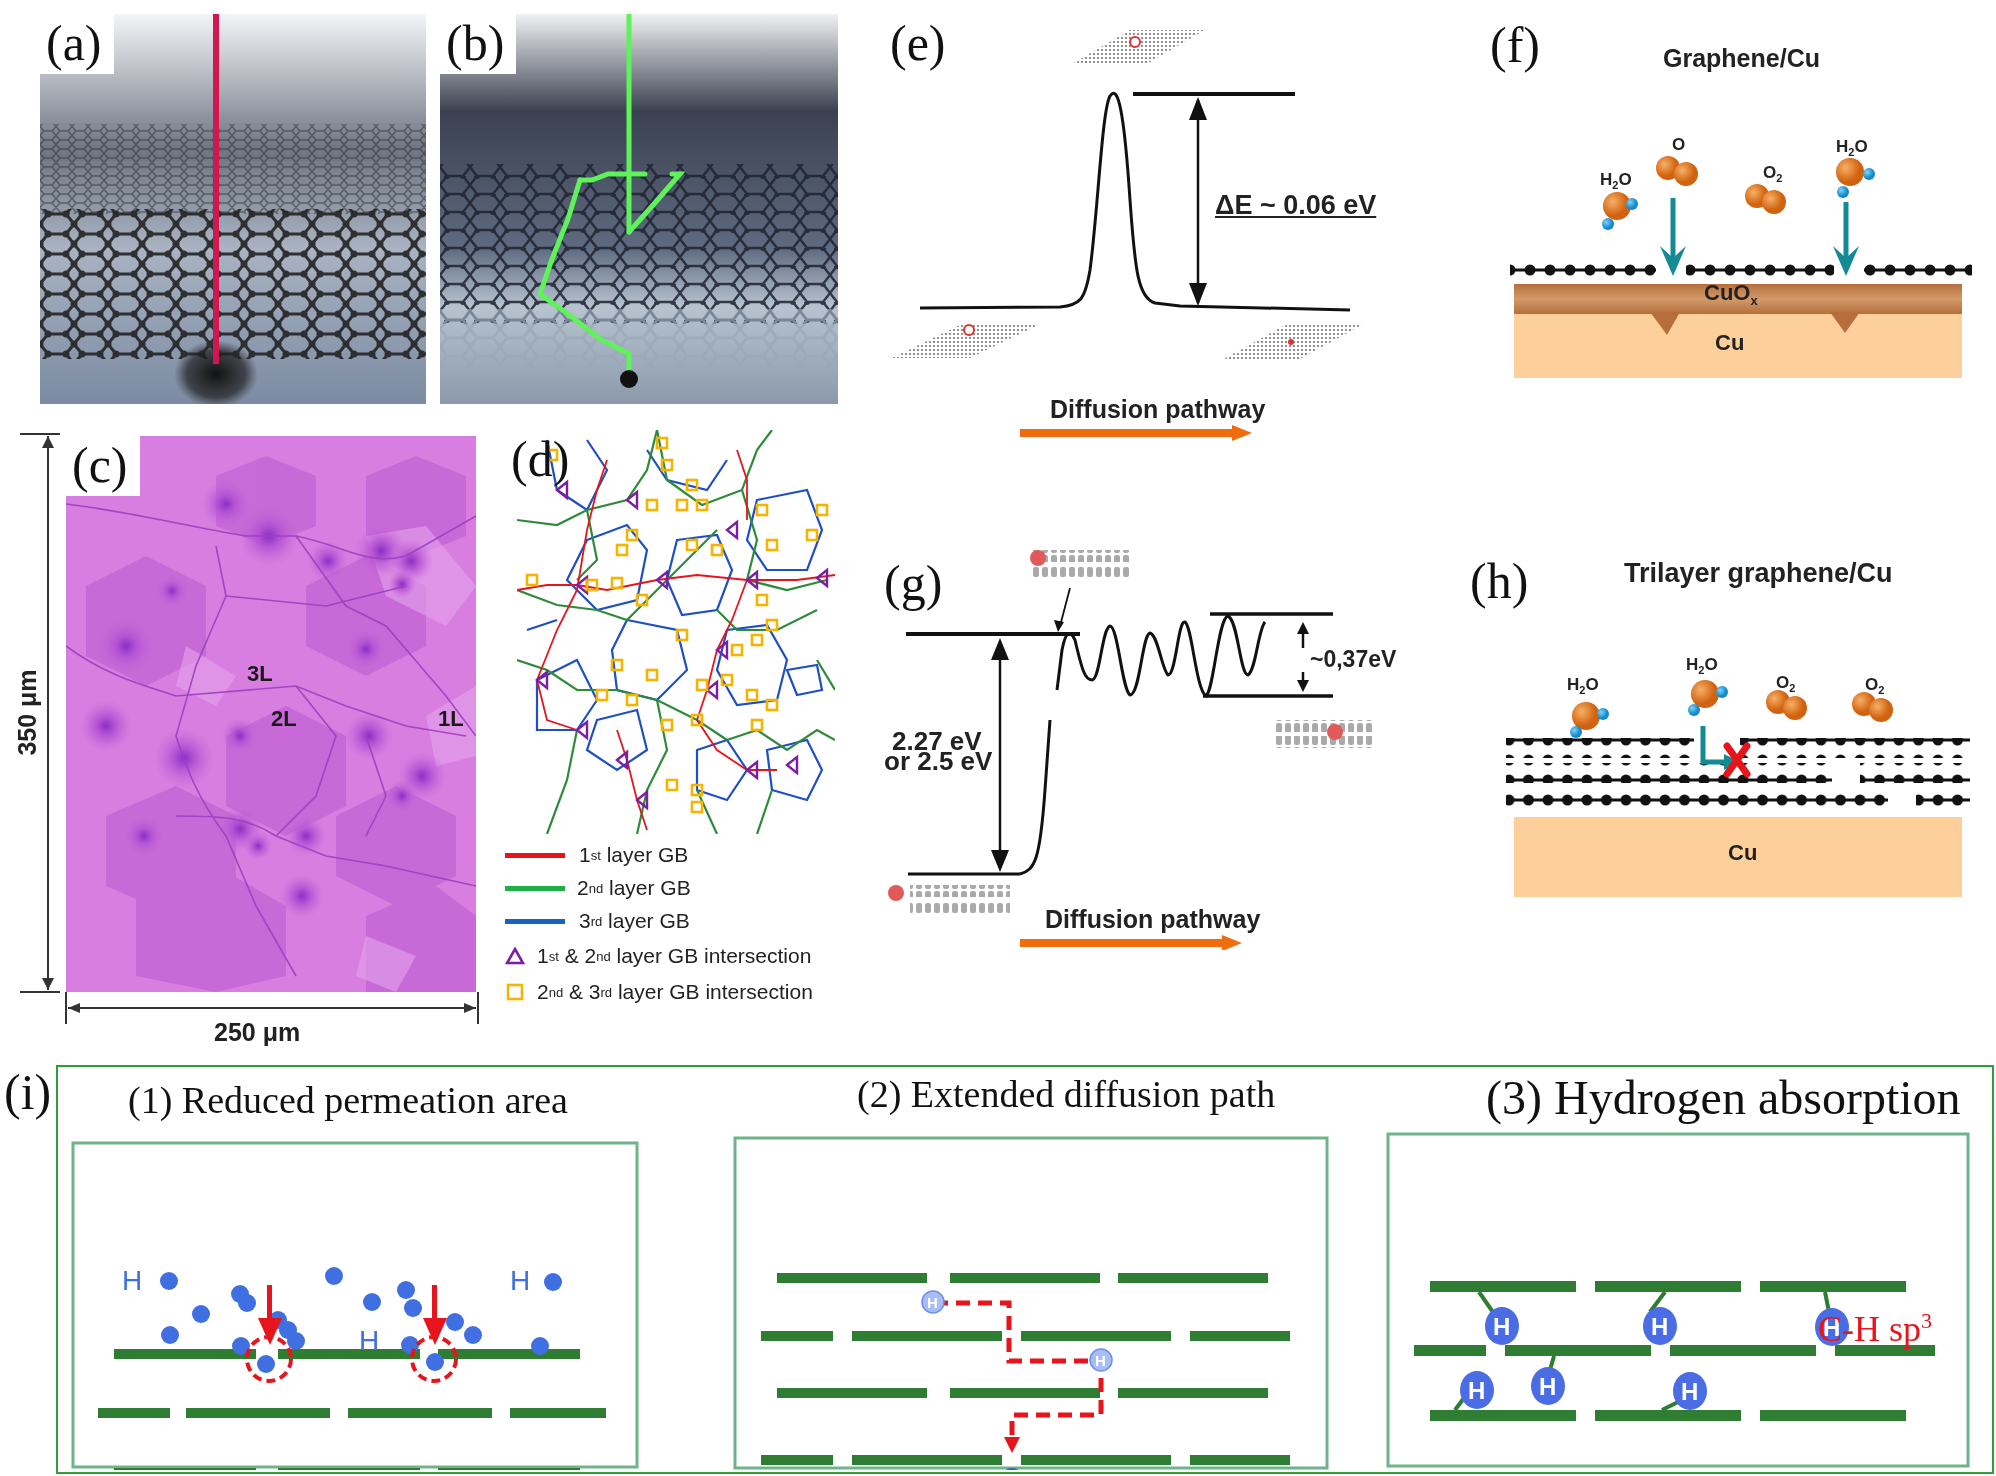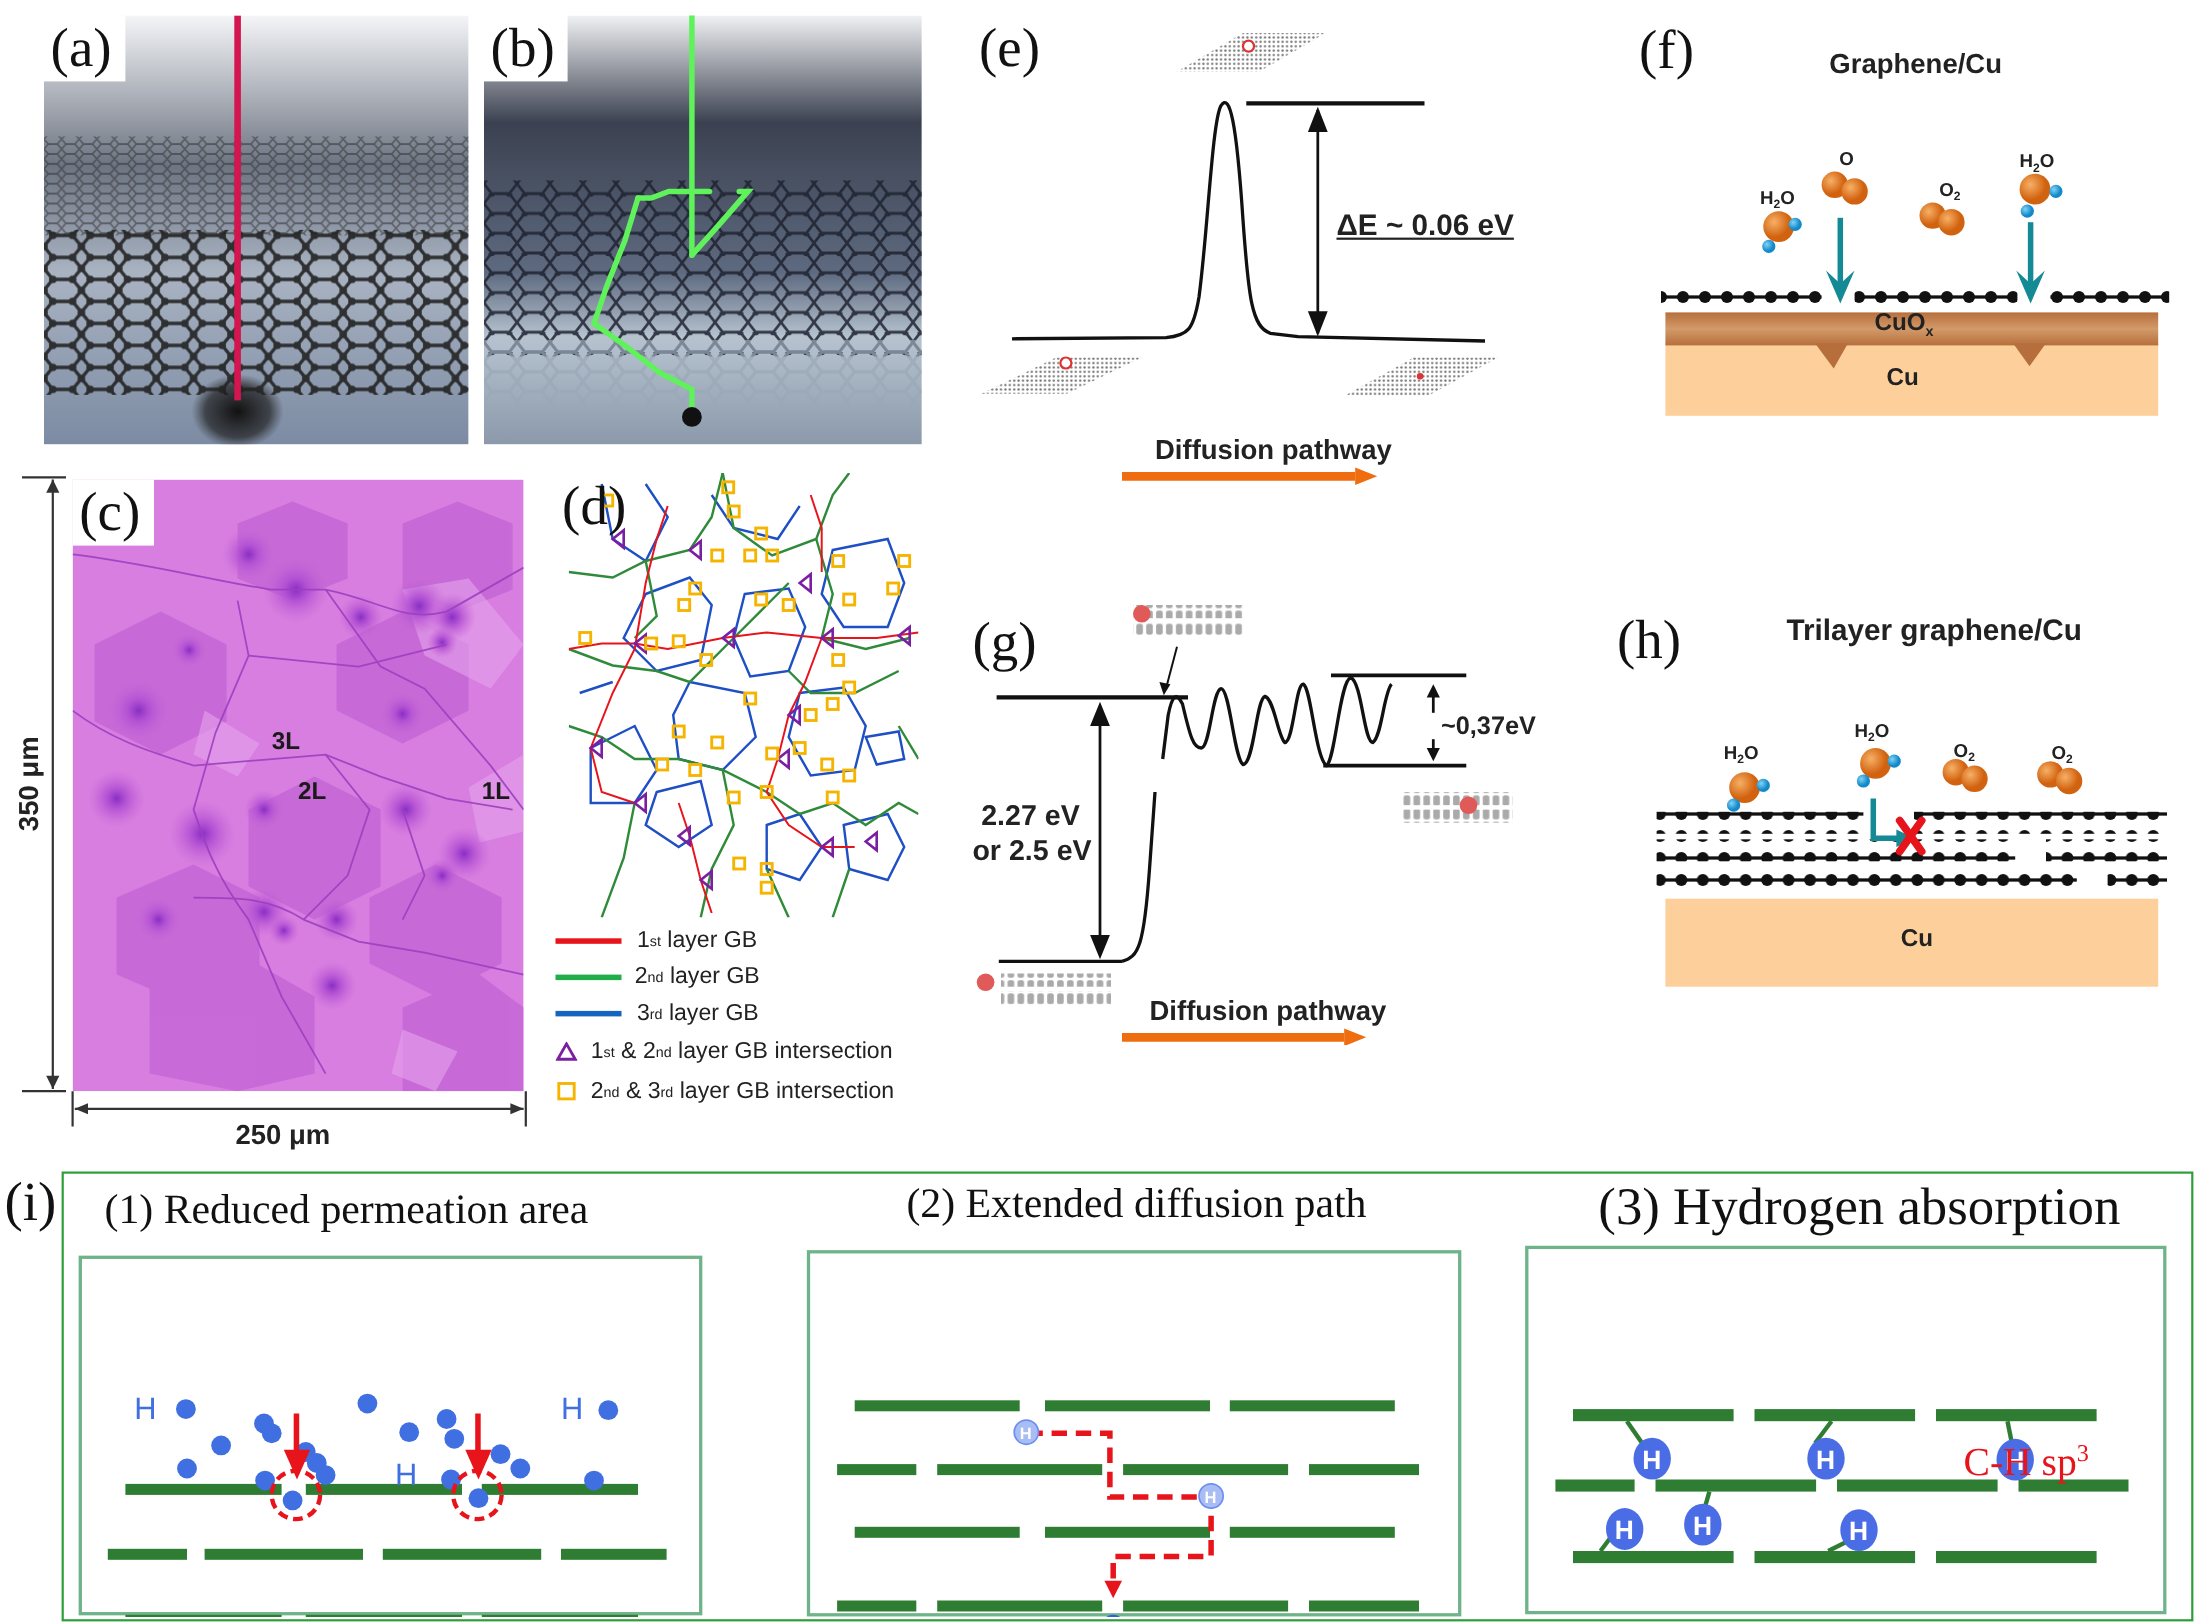--- a/index.html
+++ b/index.html
@@ -1,20 +1,20 @@
 <!DOCTYPE html>
 <html><head>
 <meta charset="utf-8">
 <style>
   html, body { margin:0; padding:0; background:#ffffff; }
   body { width:1996px; height:1476px; position:relative; overflow:hidden; font-family:"Liberation Sans", sans-serif; }
   .abs { position:absolute; }
   .plabel { position:absolute; font-family:"Liberation Serif", serif; font-size:50px; color:#111; line-height:1; background:#fff; padding:4px 12px 6px 6px; }
   .sans-b { font-family:"Liberation Sans", sans-serif; font-weight:bold; color:#222; }
-  .serif { font-family:"Liberation Serif", serif; color:#111; }
+  .serif { font-family:"Liberation Serif", serif; color:#111;margin-left:33px; }
   svg text { font-family:"Liberation Sans", sans-serif; }
   .legend-row { position:absolute; display:flex; align-items:center; font-size:21px; color:#222; }
   .legend-row sup { font-size:13px; }
 </style>
 </head>
 <body>
 
 <div class="abs" style="left:40px;top:14px;width:386px;height:390px;">
   <svg width="386" height="390" viewBox="0 0 386 390">
     <defs>
@@ -440,21 +440,21 @@
 
     <line x1="200" y1="58" x2="190" y2="96" stroke="#111" stroke-width="1.8"></line>
     <polygon points="188,102 184,90 194,92" fill="#111"></polygon>
 
     <path d="M150 344 C165 340 170 330 175 260 L180 190 M187 160 L192 120 C196 100 200 100 205 110 C212 140 215 150 222 150 C230 150 232 98 240 96 C248 96 252 160 260 165 C270 165 272 105 280 103 C288 105 292 140 298 145 C306 145 308 90 315 92 C322 96 326 160 336 166 C344 160 348 88 358 86 C368 90 370 145 378 145 C386 140 388 100 395 92" fill="none" stroke="#111" stroke-width="3"></path>
 
     <line x1="150" y1="413" x2="352" y2="413" stroke="#ef6c0f" stroke-width="8"></line>
     <polygon points="352,405 372,413 352,421" fill="#ef6c0f"></polygon>
   </svg>
   <div class="abs sans-b" style="left:22px;top:196px;font-size:26px;">2.27 eV</div>
-  <div class="abs sans-b" style="left:14px;top:228px;font-size:26px;">or 2.5 eV</div>
+  <div class="abs sans-b" style="left:14px;top:216px;font-size:26px;">or 2.5 eV</div>
   <div class="abs sans-b" style="left:440px;top:116px;font-size:23px;">~0,37eV</div>
   <div class="abs sans-b" style="left:175px;top:375px;font-size:25px;">Diffusion pathway</div>
   <div class="plabel" style="left:8px;top:24px;background:transparent;">(g)</div>
 </div>
 
 <div class="abs" style="left:1460px;top:530px;width:536px;height:380px;">
   <svg class="abs" style="left:0;top:0;" width="536" height="380" viewBox="0 0 536 380">
     <defs>
       <radialGradient id="oxy2" cx="0.35" cy="0.35">
           <stop offset="0" stop-color="#f7b066"></stop>

